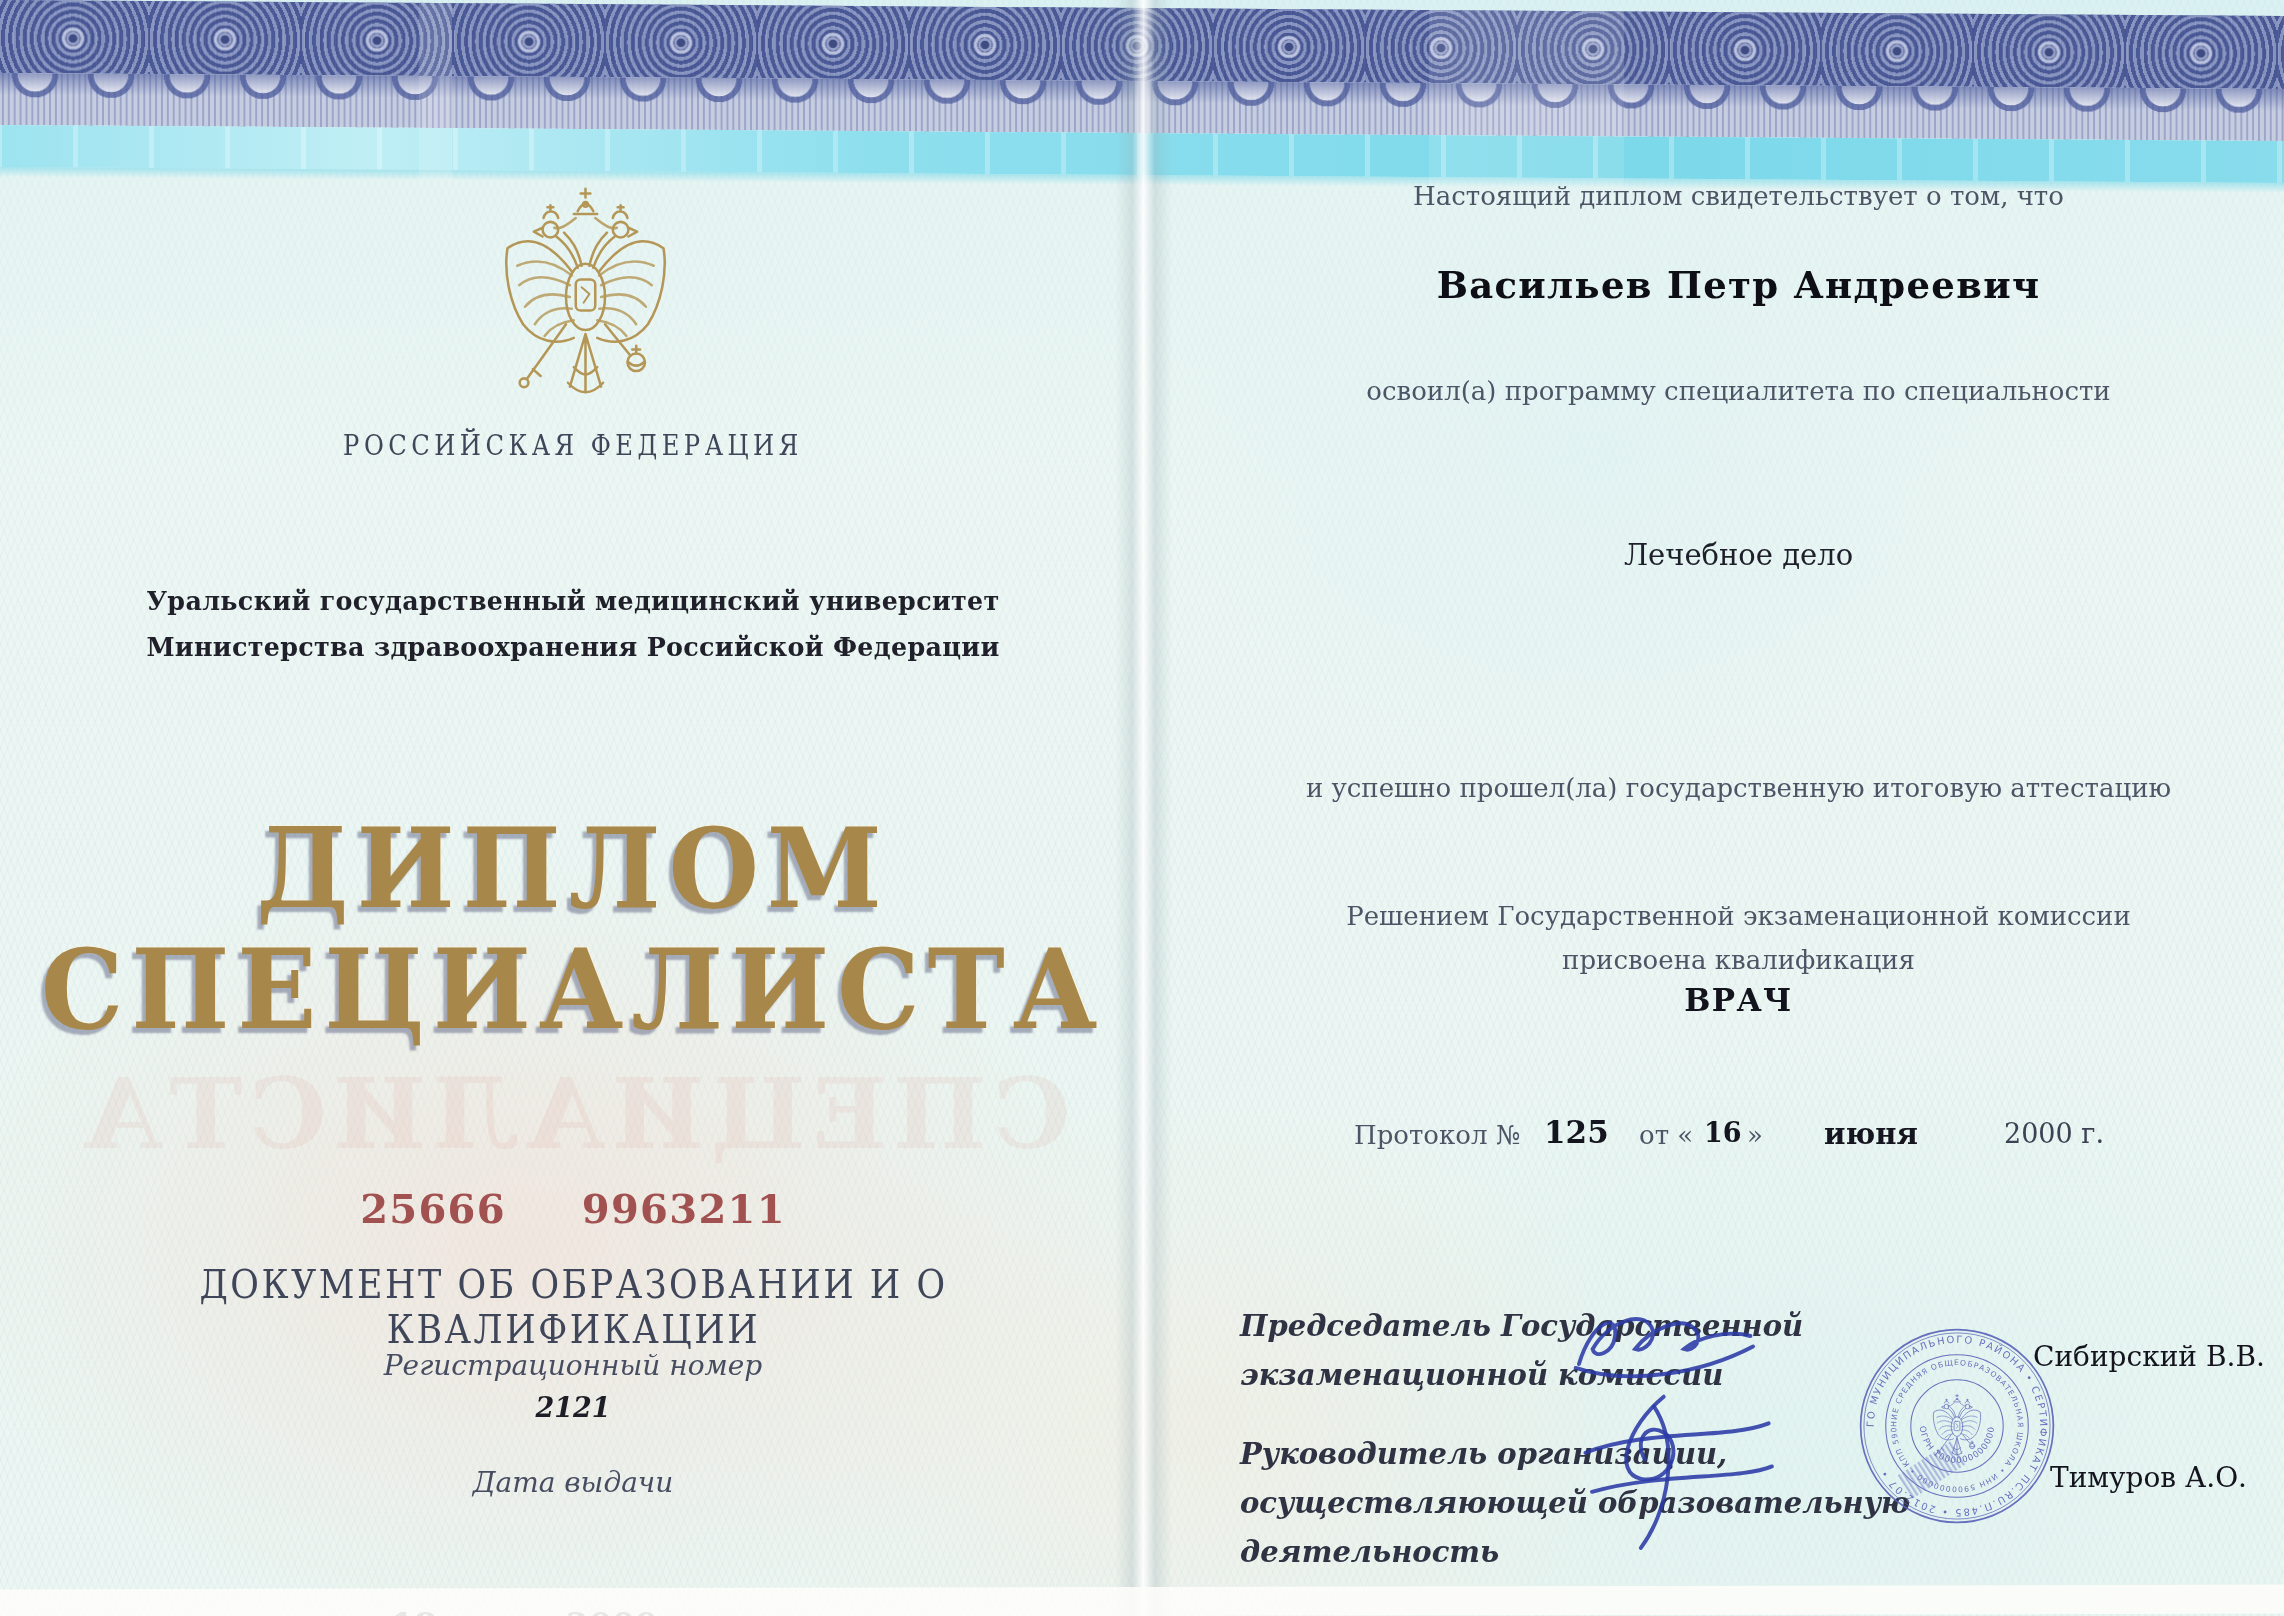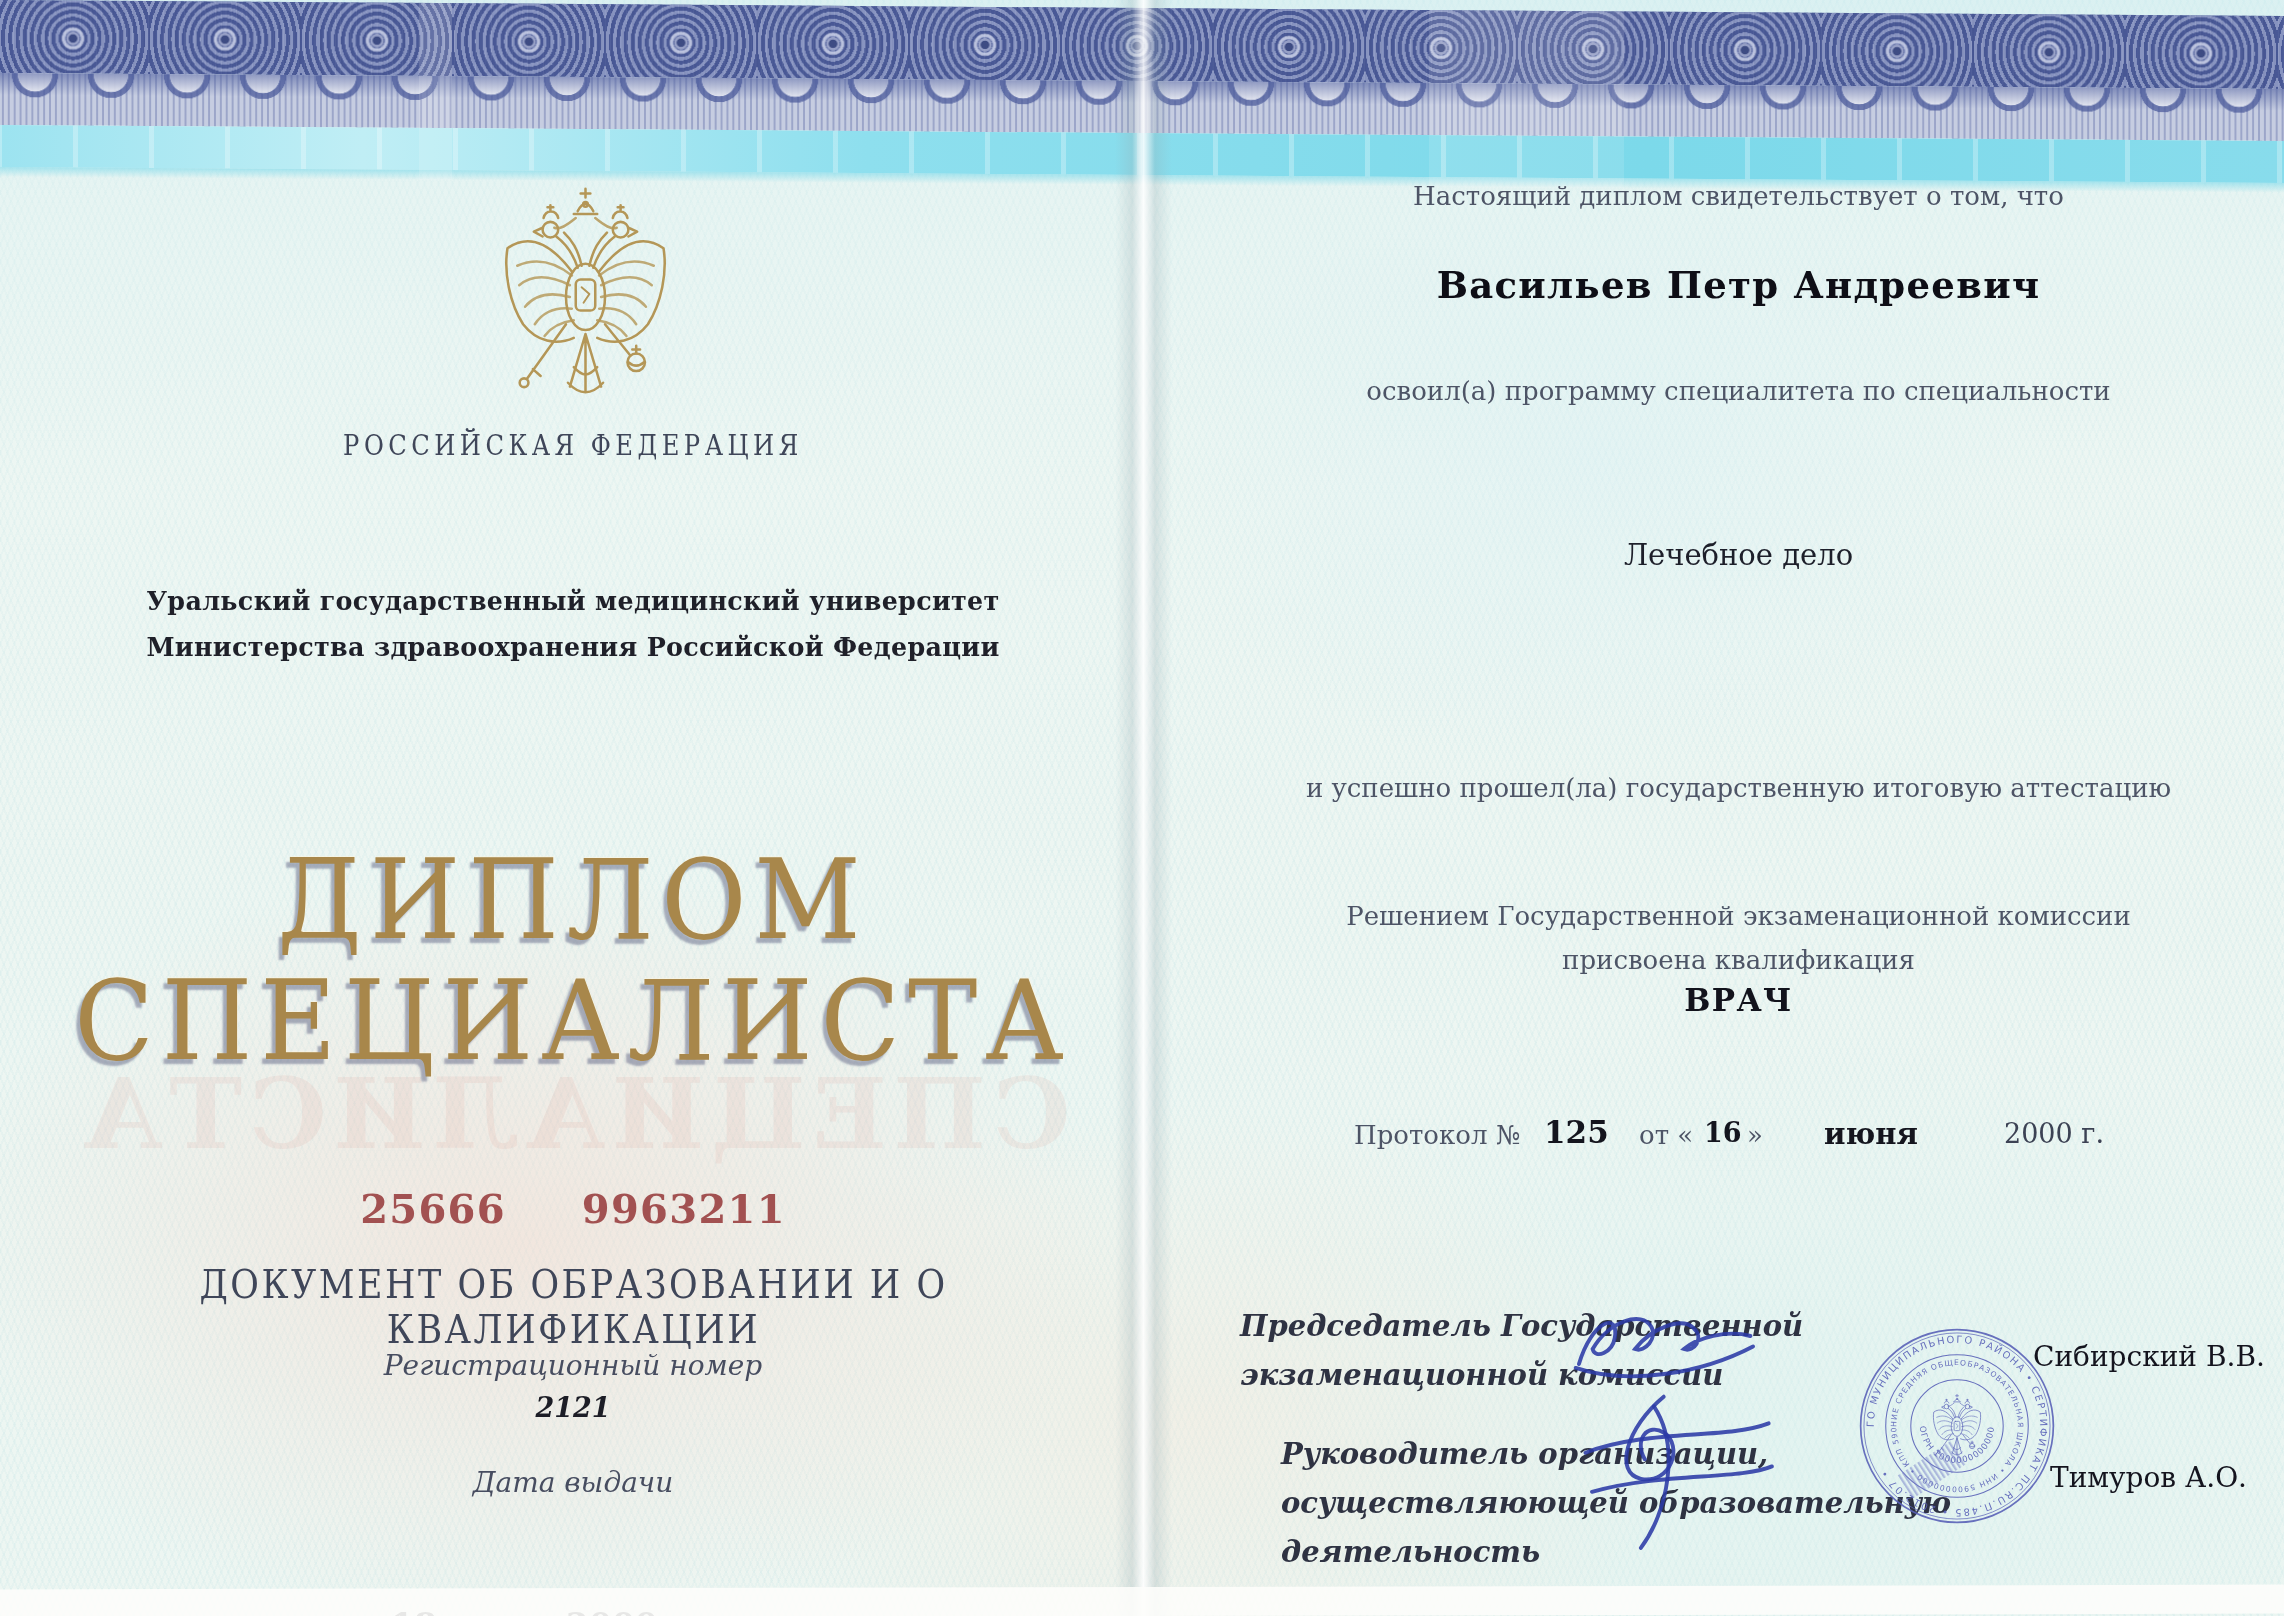--- a/index.html
+++ b/index.html
@@ -49,21 +49,21 @@
   .bottom-strip{position:absolute;left:0;top:1587px;width:100%;height:29px;background:rgba(253,253,251,.9);transform:rotate(-.12deg);}
   
   .ctr{left:0;width:100%;text-align:center;}
   .gray{color:#4d5466;}
   .cond{display:inline-block;transform:scale(.97,1.08);}
   .page-left{position:absolute;left:6.5px;top:0;width:1133px;height:1401px;}
   .page-right{position:absolute;left:1172px;top:0;width:1133px;height:1617px;}
   .country{top:431px;font-size:25px;letter-spacing:4.6px;color:#3f4659;}
   .univ{top:578px;font-size:25.4px;font-weight:bold;line-height:46px;color:#1f2029;letter-spacing:0.3px;}
   .ghost-title{top:1056px;font-size:98px;letter-spacing:6.5px;color:rgba(214,128,116,.10);transform:scaleX(-1);font-weight:bold;}
-  .title-gold{top:840px;font-size:104px;font-weight:normal;line-height:121px;letter-spacing:7.8px;color:#a8874b;
+  .title-gold{top:808px;font-size:104px;font-weight:bold;line-height:121px;letter-spacing:7.8px;color:#a8874b;
     text-shadow:-3.9px 4.6px 2px rgba(106,112,140,.55), 0.7px -0.7px 0 rgba(255,246,222,.5);}
   .title-gold div{transform:scale(1,1.06);}
   .serial{top:1185px;font-size:40px;font-weight:bold;color:#a25151;letter-spacing:1.3px;}
   .serial span{margin:0 38px;}
   .doc-type{top:1266px;font-size:36px;letter-spacing:2.6px;color:#3f4659;}
   .reg-label{top:1349px;font-size:28px;font-style:italic;color:#474d60;}
   .reg-number{top:1392px;font-size:27px;font-weight:bold;color:#1c1d26;font-style:italic;}
   .date-label{top:1466px;font-size:28px;font-style:italic;color:#474d60;}
   .issue-date{top:1606px;font-size:33px;font-weight:bold;color:#1f2029;}
   .intro{top:181px;font-size:26px;}
@@ -78,21 +78,21 @@
   .protocol span{position:absolute;white-space:nowrap;margin-top:18px;}
   .p-label{left:0;top:6.5px;font-size:26px;color:#4d5466;}
   .p-num{left:190px;top:1.3px;font-size:31px;font-weight:bold;color:#14151e;}
   .p-from{left:285px;top:6.5px;font-size:26px;color:#4d5466;}
   .p-day{left:350px;top:3.9px;font-size:27px;font-weight:bold;color:#14151e;}
   .p-q2{left:393px;top:6.5px;font-size:26px;color:#4d5466;}
   .p-month{left:470px;top:3.9px;font-size:29px;font-weight:bold;color:#14151e;}
   .p-year{left:650px;top:5.2px;font-size:27px;color:#3c4254;}
   .sig-label{position:absolute;left:1240px;font-size:29px;font-weight:bold;font-style:italic;color:#2e3242;line-height:49px;}
   .sig-label.chair{top:1302px;}
-  .sig-label.head{top:1430px;margin-left:41px;}
+  .sig-label.head{top:1430px;}
   .sig-name{position:absolute;font-size:28px;color:#14141e;white-space:nowrap;}
   .name-chair{left:2033px;top:1340px;}
   .name-head{left:2050px;top:1461px;}
   .emblem-gold{position:absolute;left:481px;top:174px;width:195px;height:242px;color:#b2924f;opacity:.95;}
   .stamp{position:absolute;left:1858px;top:1327px;width:198px;height:198px;color:#5a62b8;opacity:.9;}
   .stamp text{fill:#5a62b8;font-family:"DejaVu Sans","Liberation Sans",sans-serif;}
   .st-outer{font-size:15px;letter-spacing:2.6px;}
   .st-mid{font-size:11.5px;letter-spacing:1.6px;}
   .st-inner{font-size:13px;letter-spacing:1.5px;}
   .signatures{position:absolute;left:1530px;top:1276px;width:300px;height:313px;}

